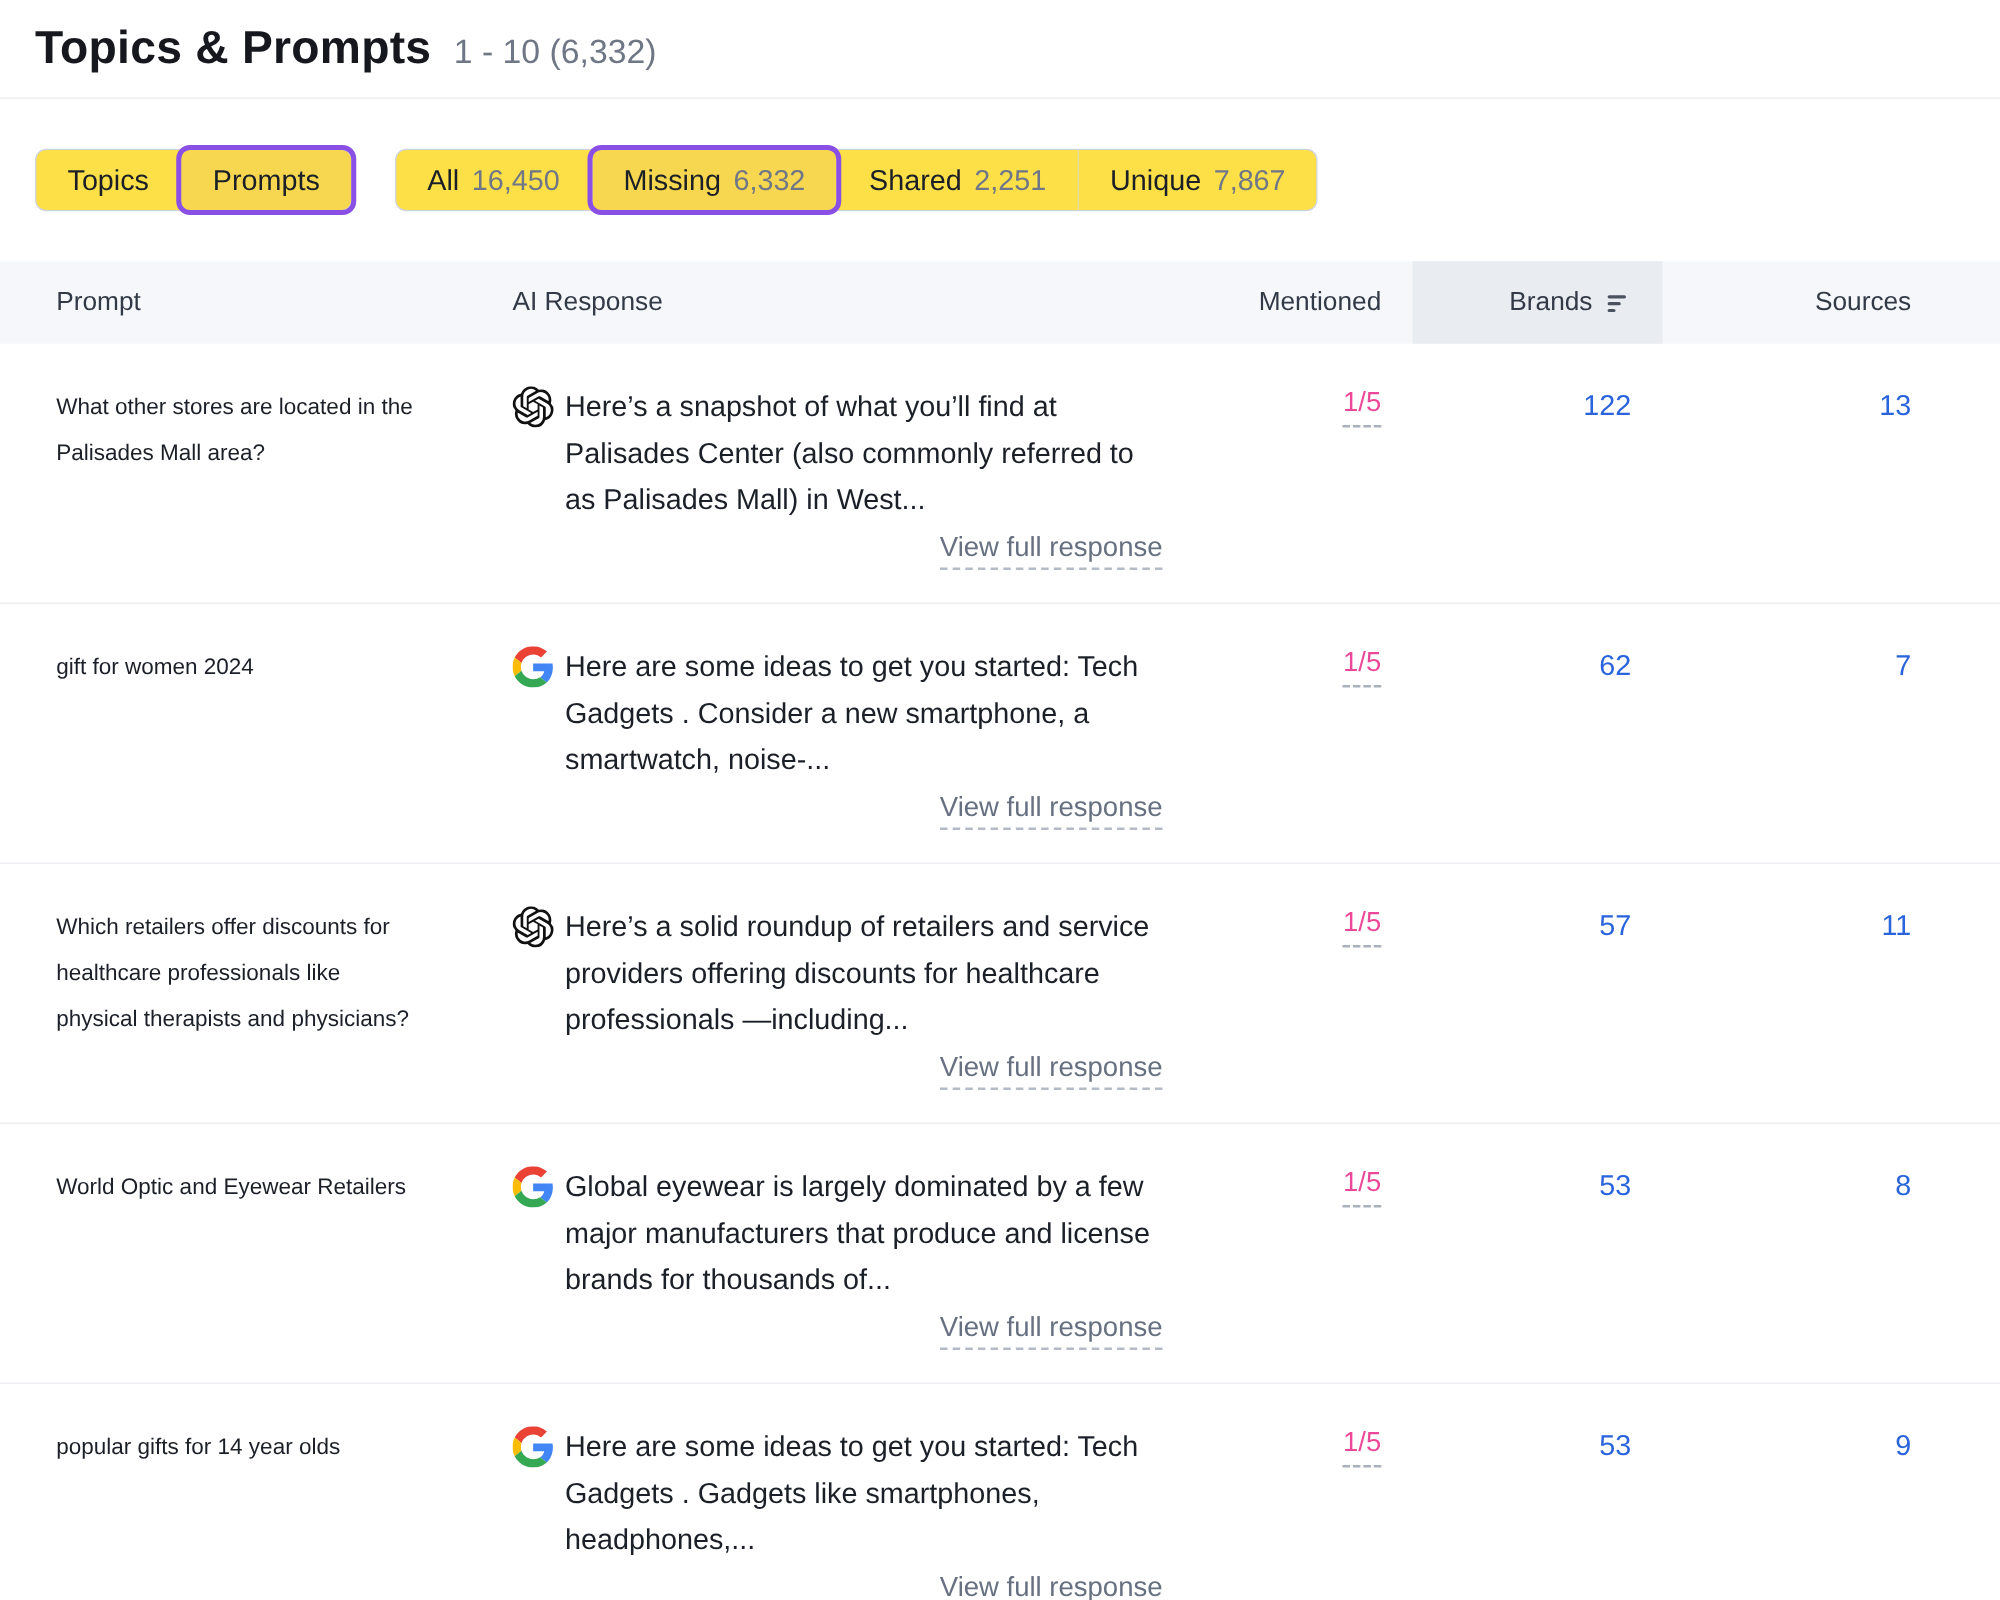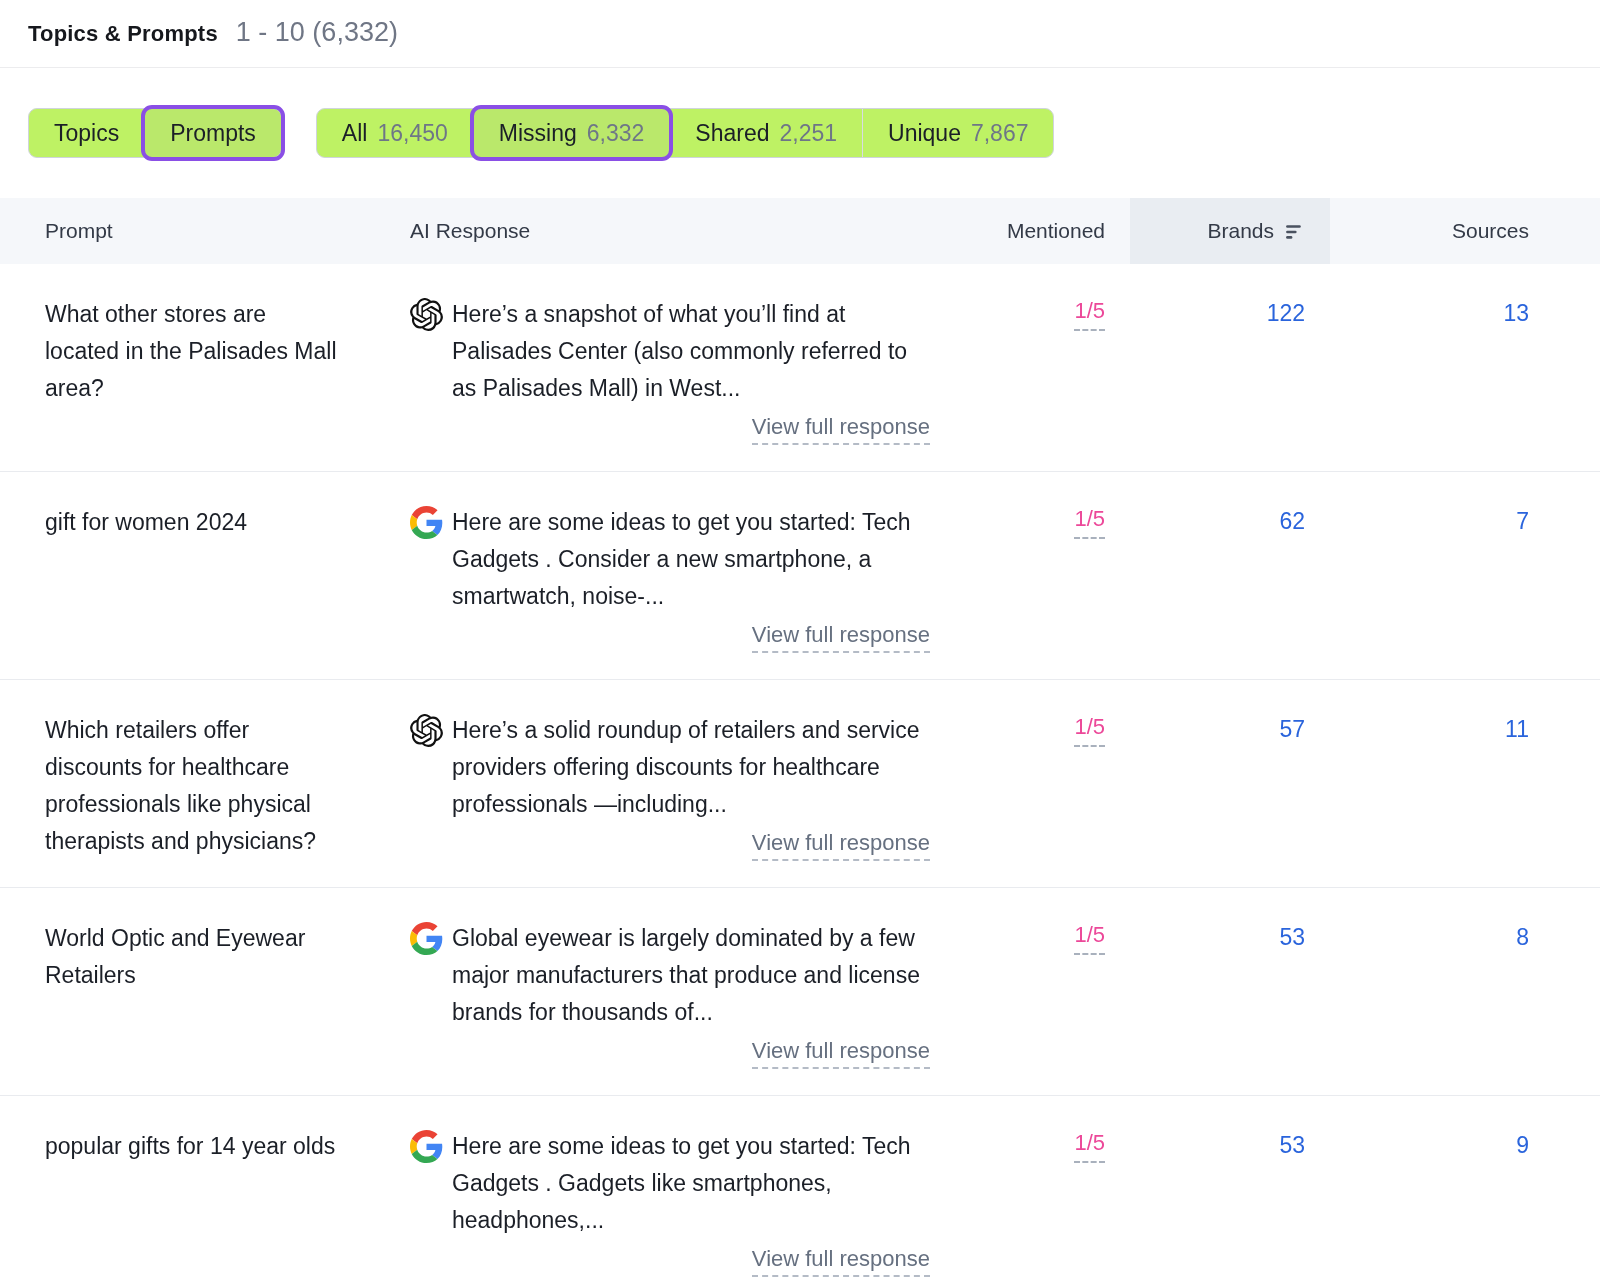--- a/index.html
+++ b/index.html
@@ -5,28 +5,28 @@
   * { margin: 0; padding: 0; box-sizing: border-box; }
   html, body { width: 1600px; height: 1280px; overflow: hidden; background: #ffffff; }
   body { font-family: "Liberation Sans", "DejaVu Sans", sans-serif; color: #1d212a; }
 
   
   .titlebar {
     display: flex; align-items: baseline; gap: 18px;
     padding: 17px 28px 19px 28px;
     border-bottom: 1px solid #ececee;
   }
-  .page-title { font-size: 22px; font-weight: 700; color: #16181d; letter-spacing: .2px; }
+  .page-title { font-size: 37px; font-weight: 700; color: #16181d; letter-spacing: .2px; }
   .page-range { font-size: 27px; font-weight: 400; color: #6f7685; }
 
   
   .filterbar { display: flex; align-items: center; gap: 34px; margin: 40px 28px 40px 28px; }
   .seg-group {
     display: inline-flex; align-items: stretch; height: 50px;
-    border: 1px solid #cfd4dc; border-radius: 9px; background: #bef264;
+    border: 1px solid #cfd4dc; border-radius: 9px; background: #fde047;
   }
   .seg {
     position: relative; display: inline-flex; align-items: center; gap: 10px;
     padding: 0 25px; background: transparent; border: none; cursor: pointer;
     font-family: inherit; font-size: 23px; color: #1b1f27; white-space: nowrap;
   }
   .seg + .seg { border-left: 1px solid #d8dce3; }
   .seg:first-child { border-radius: 8px 0 0 8px; }
   .seg:last-child { border-radius: 0 8px 8px 0; }
   .seg .seg-count { color: #6e7687; }
@@ -56,21 +56,21 @@
     background: #e9edf2;
     display: flex; align-items: center; justify-content: flex-end; gap: 10px;
   }
   .sort-icon { width: 21px; height: 21px; flex: 0 0 auto; }
 
   .trow { border-bottom: 1px solid #e9ebef; }
   .trow:last-child { border-bottom: none; }
   .trow .cell { padding-top: 32px; padding-bottom: 26px; }
   .prompt-text {
     display: inline-block; max-width: 292px;
-    font-size: 23px; line-height: 37px; color: #1b1f27;
+    font-size: 18px; line-height: 37px; color: #1b1f27;
   }
   .c-response { display: flex; gap: 9px; }
   .ai-icon { width: 33px; height: 33px; flex: 0 0 auto; margin-top: 2px; }
   .ai-icon svg { width: 33px; height: 33px; display: block; }
   .resp-body { display: flex; flex-direction: column; align-items: flex-end; }
   .resp-text {
     display: inline-block; max-width: 478px;
     font-size: 23px; line-height: 37px; color: #1b1f27;
   }
   .view-link {

